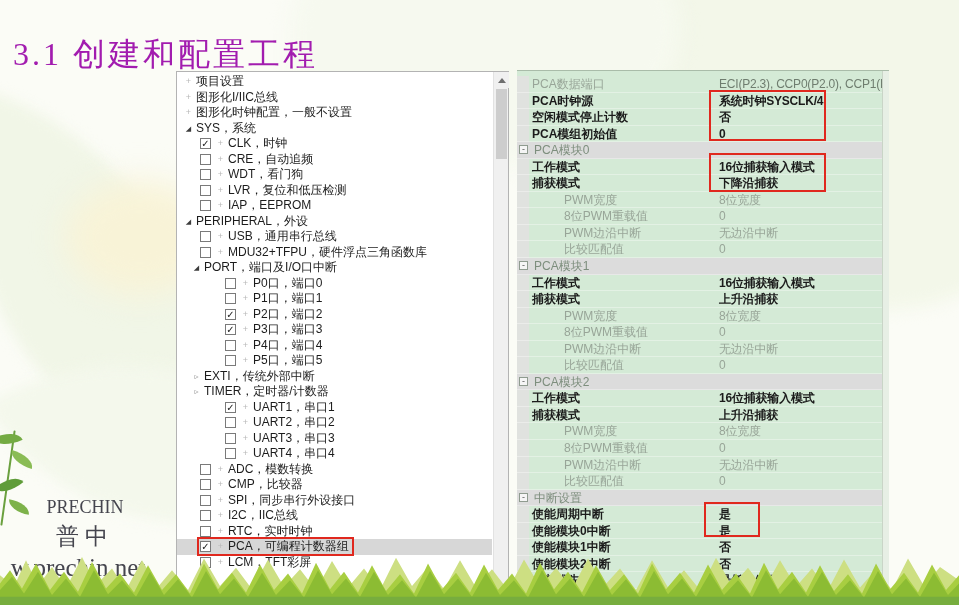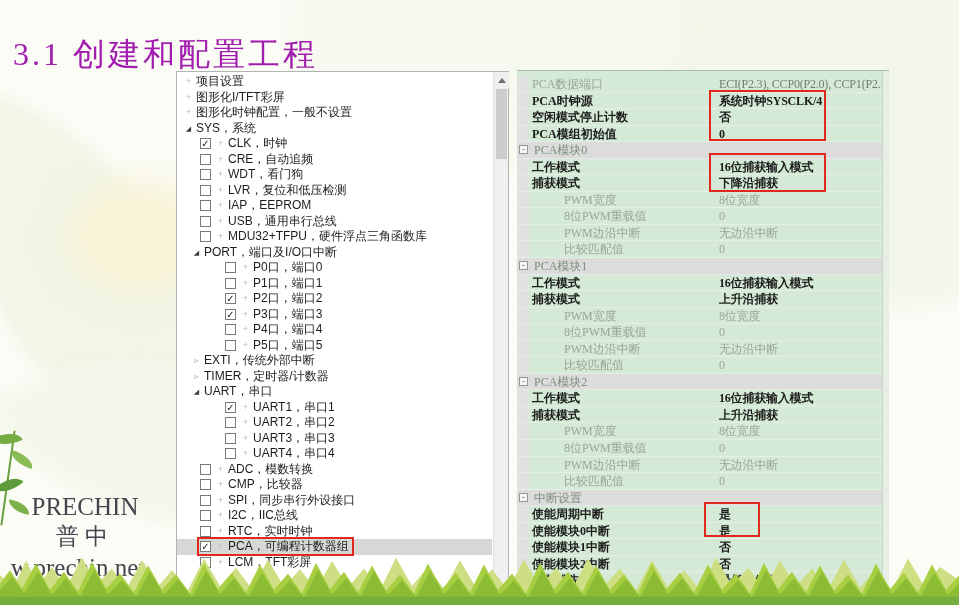--- a/index.html
+++ b/index.html
@@ -11,21 +11,21 @@
   .b2{left:-70px;top:130px;width:310px;height:300px;background:#f1f6e7;border-radius:0 100% 0 100%;transform:rotate(18deg);filter:blur(7px);}
   .b3{left:30px;top:320px;width:270px;height:250px;background:#f4f8ec;border-radius:0 100% 0 100%;transform:rotate(-30deg);filter:blur(7px);}
   .b4{left:65px;top:180px;width:150px;height:115px;background:#f8f3d7;border-radius:50%;filter:blur(16px);}
   .b5{left:290px;top:-90px;width:390px;height:260px;background:#f6f9ef;border-radius:50% 50% 60% 40%;filter:blur(10px);}
   
   .title{position:absolute;left:13px;top:12px;z-index:2;font-family:"Liberation Serif","DejaVu Serif",serif;
          font-size:32px;letter-spacing:3px;color:#a21caf;font-weight:normal;white-space:nowrap;}
   
   .wm{position:absolute;left:0px;top:492px;width:170px;z-index:2;text-align:center;
       font-family:"Liberation Serif","DejaVu Serif",serif;color:#45454e;}
-  .wm-1{font-size:25px;line-height:30px;}
+  .wm-1{font-size:18px;line-height:30px;}
   .wm-2{font-size:23px;line-height:30px;letter-spacing:6px;}
   .wm-3{font-size:25px;line-height:32px;white-space:nowrap;margin-left:-14px;}
   
   .leafv{position:absolute;z-index:2;border-radius:0 100% 0 100%;}
   .lv1{left:-6px;top:432px;width:27px;height:14px;background:#74ab43;transform:rotate(-25deg);}
   .lv2{left:10px;top:453px;width:24px;height:13px;background:#8abc55;transform:rotate(15deg);}
   .lv3{left:-4px;top:478px;width:26px;height:14px;background:#5f9c39;transform:rotate(-40deg);}
   .lv4{left:8px;top:501px;width:22px;height:12px;background:#7db24a;transform:rotate(10deg);}
   .stem{position:absolute;z-index:2;left:7px;top:430px;width:2px;height:96px;background:#6aa03e;transform:rotate(8deg);border-radius:2px;}
   
@@ -43,21 +43,21 @@
   .mk.collapsed{color:#909090;font-size:8px;}
   .tlabel{color:#1c1c1c;}
   .redwrap{display:inline-flex;align-items:center;border:2px solid #e0281e;padding:0 3px 0 1px;margin-left:-3px;height:15px;}
   
   .vscroll{position:absolute;top:0;right:0;width:15px;height:100%;background:#f0f0f0;border-left:1px solid #e2e2e2;box-sizing:border-box;}
   .sb-btn{width:15px;height:16px;display:flex;align-items:center;justify-content:center;background:#f0f0f0;}
   .tri-up{width:0;height:0;border-left:4px solid transparent;border-right:4px solid transparent;border-bottom:5px solid #6e6e6e;}
   .sb-thumb{position:absolute;top:17px;left:2px;width:11px;height:70px;background:#cdcdcd;}
   
   .grid-panel{position:absolute;left:517px;top:70px;width:372px;height:535px;z-index:1;
-              background:#d4ead6;border-top:1px solid #a9bca9;box-sizing:border-box;font-family:Liberation Serif, serif;}
+              background:#d4ead6;border-top:1px solid #a9bca9;box-sizing:border-box;}
   .grid-rows{position:absolute;left:0;top:5px;right:7px;bottom:0;overflow:hidden;}
   .grid-row{position:relative;height:16.55px;line-height:16.55px;font-size:12px;white-space:nowrap;
             background:linear-gradient(90deg,#e0e2df 0 12px,#d4ead6 12px);box-shadow:inset 0 -1px rgba(255,255,255,.35);}
   .grid-row.group{background:#dcdcdc;color:#7d8e7d;}
   .collapse{position:absolute;left:2px;top:3px;width:9px;height:9px;box-sizing:border-box;border:1px solid #8f9b8f;
             background:#f5f5f5;color:#555;font-size:9px;line-height:6px;text-align:center;}
   .glabel{margin-left:17px;}
   .plabel{margin-left:15px;}
   .pvalue{position:absolute;left:202px;top:0;letter-spacing:-0.2px;}
   .grid-row.active{color:#1b1b1b;font-weight:bold;}
@@ -87,21 +87,21 @@
   <h1 class="title">3.1 创建和配置工程</h1>
 
   <div class="tree-panel">
     <div class="tree-list">
         <div class="tree-row l0">
           <span class="mk leaf">+</span>
           <span class="tlabel">项目设置</span>
         </div>
         <div class="tree-row l0">
           <span class="mk leaf">+</span>
-          <span class="tlabel">图形化I/TFT彩屏</span>
+          <span class="tlabel">图形化I/IIC总线</span>
         </div>
         <div class="tree-row l0">
           <span class="mk leaf">+</span>
           <span class="tlabel">图形化时钟配置，一般不设置</span>
         </div>
         <div class="tree-row l0">
           <span class="mk expanded">◢</span>
           <span class="tlabel">SYS，系统</span>
         </div>
         <div class="tree-row l1">
@@ -121,20 +121,24 @@
         </div>
         <div class="tree-row l1">
           <span class="cb"></span>
           <span class="mk leaf">+</span>
           <span class="tlabel">LVR，复位和低压检测</span>
         </div>
         <div class="tree-row l1">
           <span class="cb"></span>
           <span class="mk leaf">+</span>
           <span class="tlabel">IAP，EEPROM</span>
+        </div>
+        <div class="tree-row l0">
+          <span class="mk expanded">◢</span>
+          <span class="tlabel">PERIPHERAL，外设</span>
         </div>
         <div class="tree-row l1">
           <span class="cb"></span>
           <span class="mk leaf">+</span>
           <span class="tlabel">USB，通用串行总线</span>
         </div>
         <div class="tree-row l1">
           <span class="cb"></span>
           <span class="mk leaf">+</span>
           <span class="tlabel">MDU32+TFPU，硬件浮点三角函数库</span>
@@ -173,24 +177,20 @@
           <span class="mk leaf">+</span>
           <span class="tlabel">P5口，端口5</span>
         </div>
         <div class="tree-row sub">
           <span class="mk collapsed">▹</span>
           <span class="tlabel">EXTI，传统外部中断</span>
         </div>
         <div class="tree-row sub">
           <span class="mk collapsed">▹</span>
           <span class="tlabel">TIMER，定时器/计数器</span>
-        </div>
-        <div class="tree-row sub">
-          <span class="mk expanded">◢</span>
-          <span class="tlabel">UART，串口</span>
         </div>
         <div class="tree-row l2">
           <span class="cb">✓</span>
           <span class="mk leaf">+</span>
           <span class="tlabel">UART1，串口1</span>
         </div>
         <div class="tree-row l2">
           <span class="cb"></span>
           <span class="mk leaf">+</span>
           <span class="tlabel">UART2，串口2</span>

